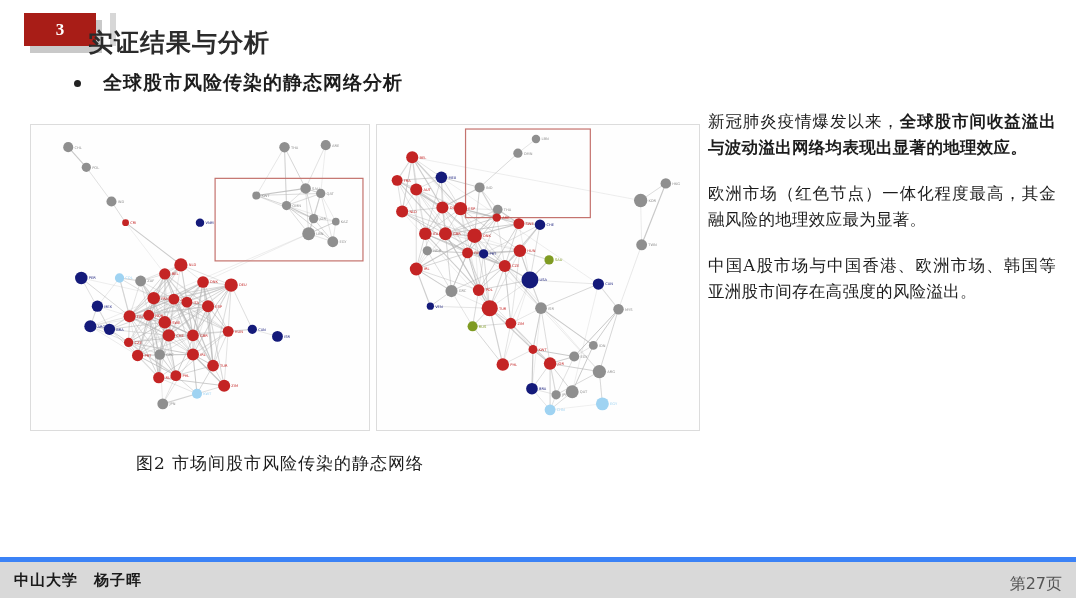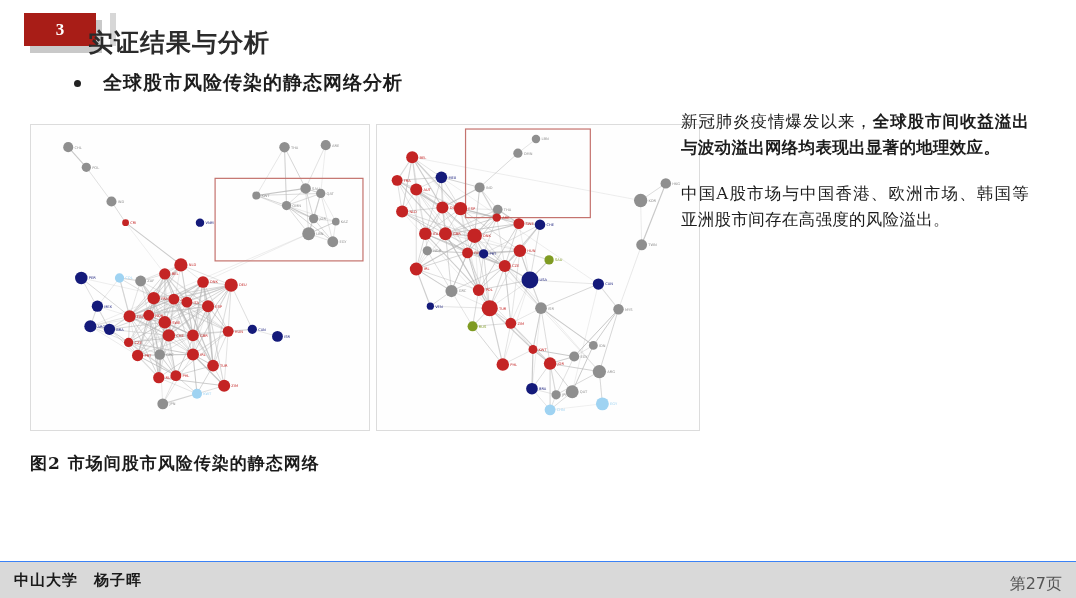--- a/index.html
+++ b/index.html
@@ -53,42 +53,43 @@
   
   .panel{
     position:absolute;background:#fefefe;border:1px solid #dcdcdc;
   }
   #panel-left{left:30px;top:124px;width:338px;height:305px;}
   #panel-right{left:376px;top:124px;width:322px;height:305px;}
   .graph-svg{display:block;width:100%;height:100%;}
 
   .fig-caption{
     position:absolute;left:30px;top:452px;width:500px;
-    font-size:17px;font-weight:bold;color:#1b1b1b;letter-spacing:1px;
+    text-align:center;
+    font-size:17px;font-weight:normal;color:#1b1b1b;letter-spacing:1px;
     font-family:"DejaVu Serif","Liberation Serif",serif;
   }
 
   
   .text-col{
-    position:absolute;left:681px;top:92px;width:348px;
+    position:absolute;left:708px;top:92px;width:348px;
   }
   .para{
     font-size:16.5px;line-height:26px;color:#1c1c1c;
     font-family:"DejaVu Serif","Liberation Serif",serif;
     margin-bottom:20px;
     letter-spacing:0.3px;
     text-align:justify;
   }
   .para .b{font-weight:bold;}
 
   
   .footer{
     position:absolute;left:0;bottom:0;width:100%;height:36px;
     background:#d9d9d9;
-    border-top:1px solid #3b82f6;
+    border-top:5px solid #3b82f6;
   }
   .footer-left{
     position:absolute;left:14px;top:9px;
     font-size:15px;font-weight:bold;color:#1b1b1b;letter-spacing:1px;
     font-family:"DejaVu Serif","Liberation Serif",serif;
   }
   .footer-right{
     position:absolute;right:14px;top:12px;
     font-size:16px;color:#555;
     font-family:"DejaVu Sans","Liberation Sans",sans-serif;
@@ -737,20 +738,21 @@
           <circle cx="224" cy="277" r="6.4" fill="#9fd3f2"></circle>
           <text x="231.6" y="278.4" fill="#9fd3f2" class="nlabel">EGY</text>
         </g>
       </svg>
   </div>
 
   <div class="fig-caption">图2 市场间股市风险传染的静态网络</div>
 
   <div class="text-col">
     <p class="para"><span>新冠肺炎疫情爆发以来，</span><span class="b">全球股市间收益溢出与波动溢出网络均表现出显著的地理效应。</span></p>
+    <p class="para">欧洲市场（红色节点）一体化程度最高，其金融风险的地理效应最为显著。</p>
     <p class="para">中国A股市场与中国香港、欧洲市场、韩国等亚洲股市间存在高强度的风险溢出。</p>
   </div>
 
   <div class="footer">
     <div class="footer-left">中山大学　杨子晖</div>
     <div class="footer-right">第27页</div>
   </div>
 
 </div>
 

